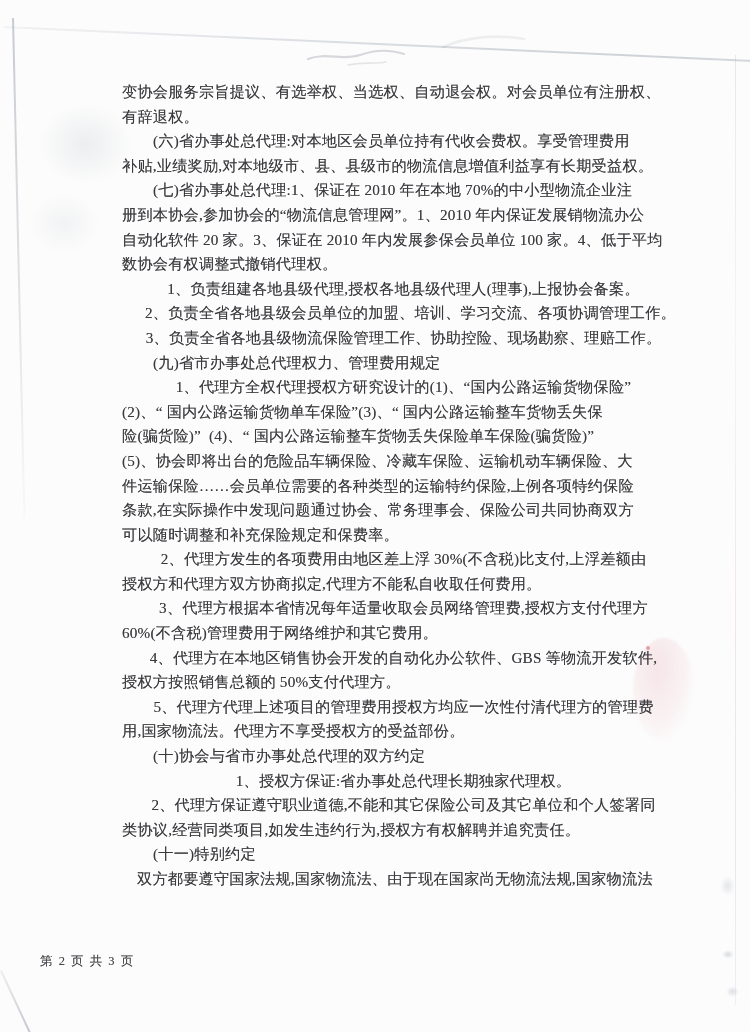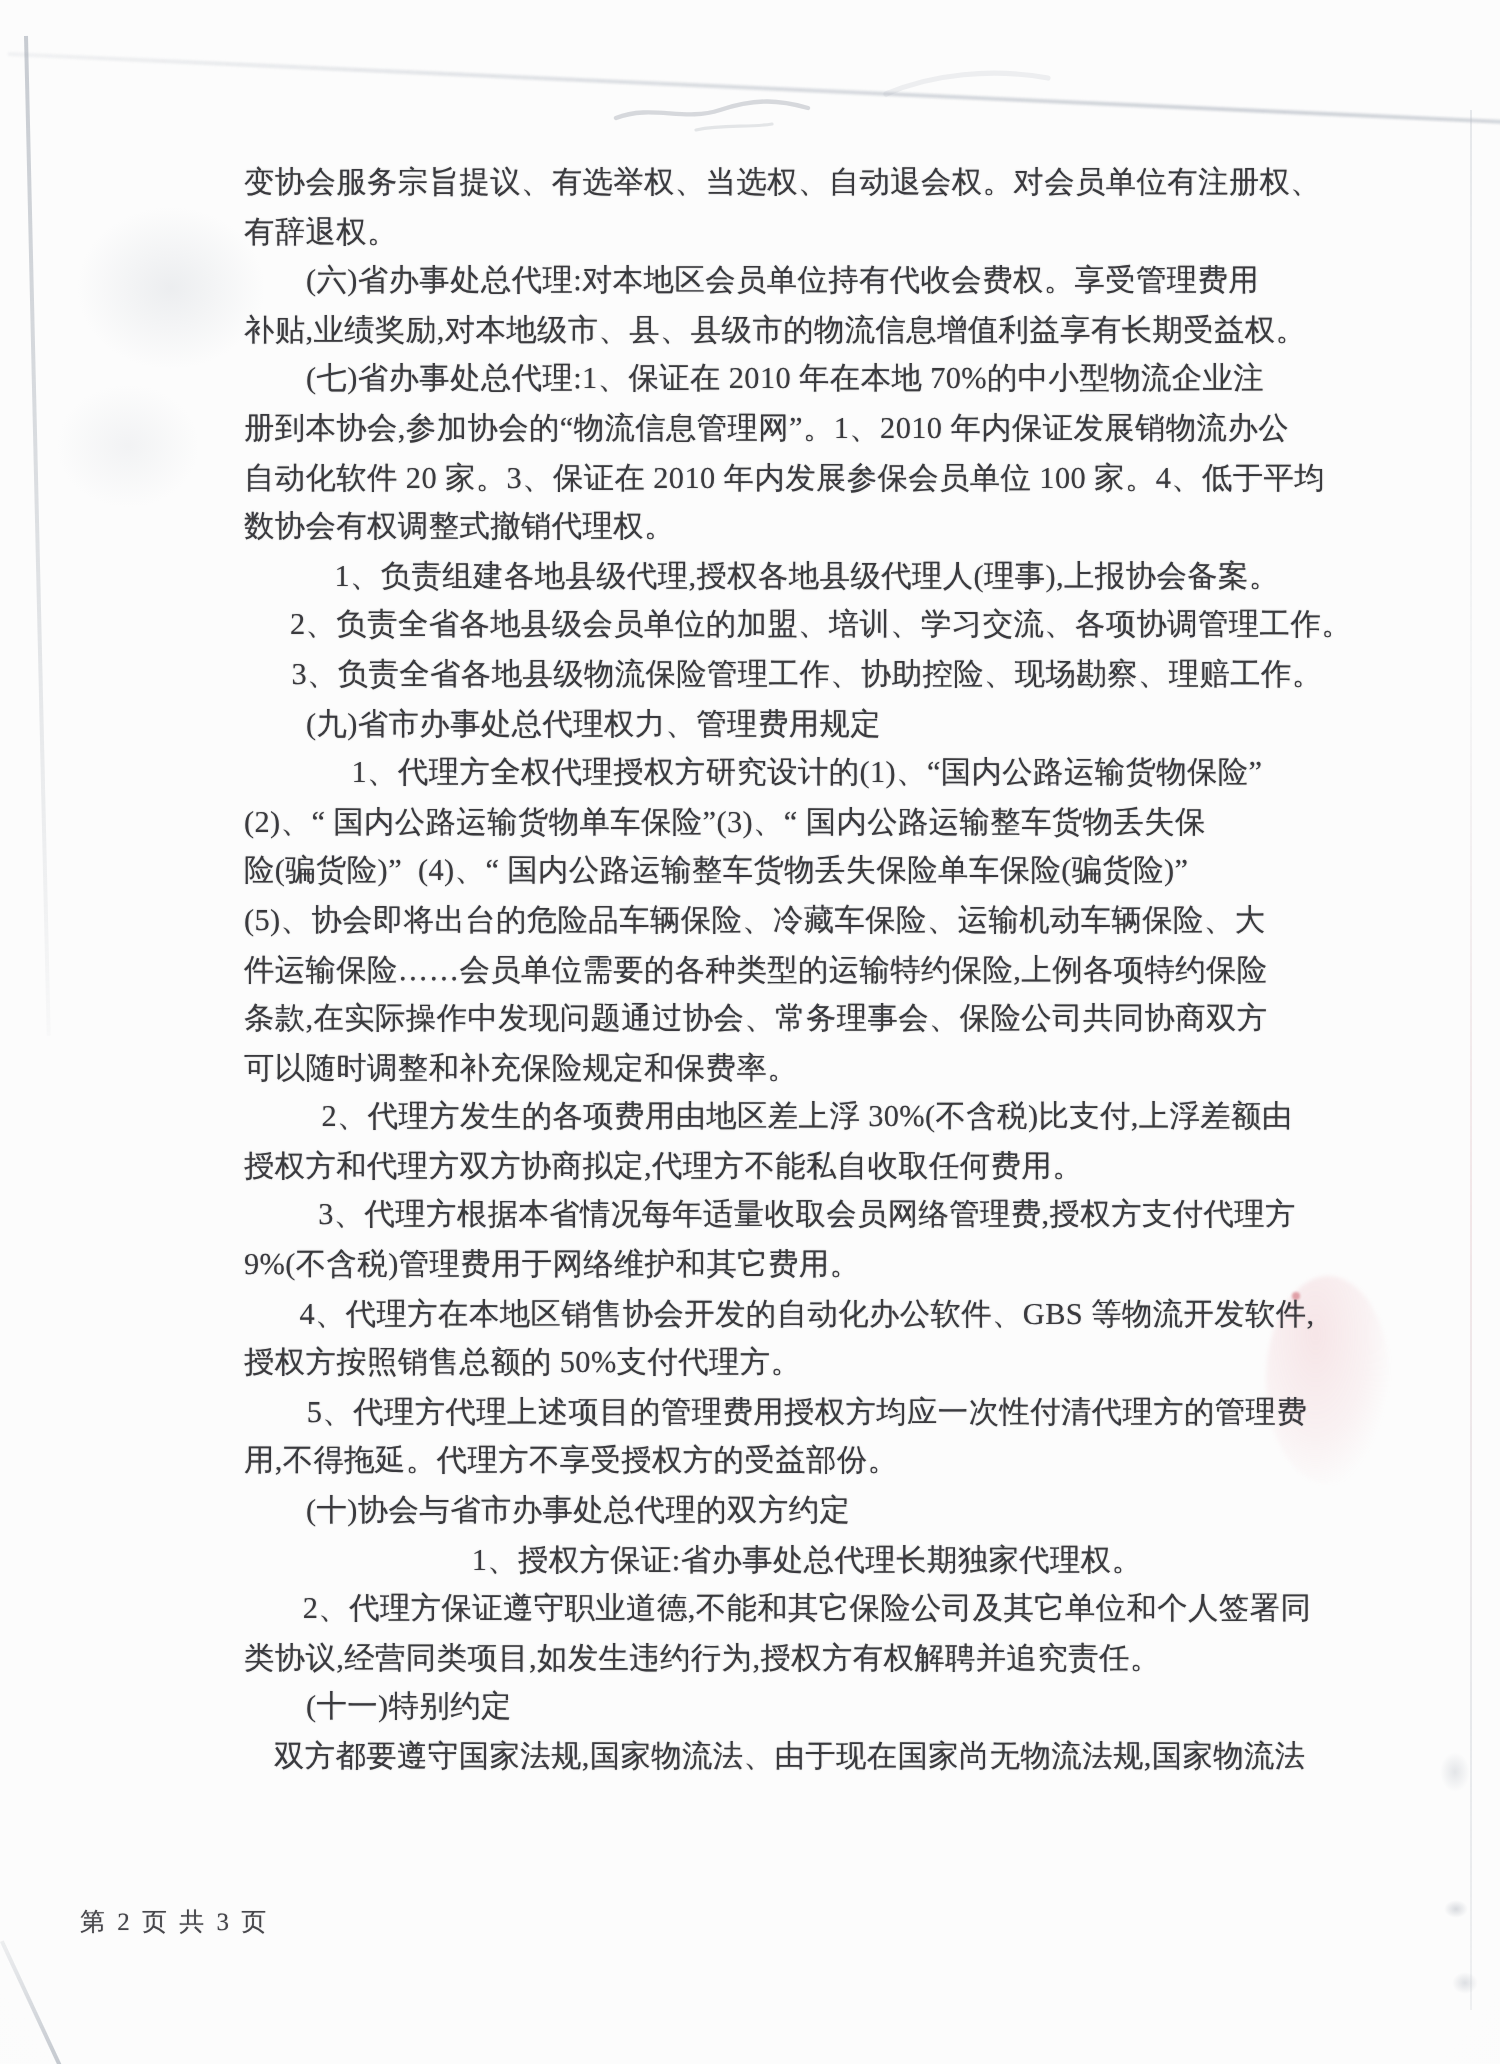--- a/index.html
+++ b/index.html
@@ -158,25 +158,25 @@
       <div class="line ind-1">1、代理方全权代理授权方研究设计的(1)、“国内公路运输货物保险”</div>
       <div class="line ind-0">(2)、“ 国内公路运输货物单车保险”(3)、“ 国内公路运输整车货物丢失保</div>
       <div class="line ind-0">险(骗货险)”  (4)、“ 国内公路运输整车货物丢失保险单车保险(骗货险)”</div>
       <div class="line ind-0">(5)、协会即将出台的危险品车辆保险、冷藏车保险、运输机动车辆保险、大</div>
       <div class="line ind-0">件运输保险……会员单位需要的各种类型的运输特约保险,上例各项特约保险</div>
       <div class="line ind-0">条款,在实际操作中发现问题通过协会、常务理事会、保险公司共同协商双方</div>
       <div class="line ind-0">可以随时调整和补充保险规定和保费率。</div>
       <div class="line ind-1">2、代理方发生的各项费用由地区差上浮 30%(不含税)比支付,上浮差额由</div>
       <div class="line ind-0">授权方和代理方双方协商拟定,代理方不能私自收取任何费用。</div>
       <div class="line ind-1">3、代理方根据本省情况每年适量收取会员网络管理费,授权方支付代理方</div>
-      <div class="line ind-0">9%(不含税)管理费用于网络维护和其它费用。</div>
+      <div class="line ind-0">60%(不含税)管理费用于网络维护和其它费用。</div>
       <div class="line ind-1">4、代理方在本地区销售协会开发的自动化办公软件、GBS 等物流开发软件,</div>
       <div class="line ind-0">授权方按照销售总额的 50%支付代理方。</div>
       <div class="line ind-1">5、代理方代理上述项目的管理费用授权方均应一次性付清代理方的管理费</div>
-      <div class="line ind-0">用,不得拖延。代理方不享受授权方的受益部份。</div>
+      <div class="line ind-0">用,国家物流法。代理方不享受授权方的受益部份。</div>
       <div class="line ind-2">(十)协会与省市办事处总代理的双方约定</div>
       <div class="line ind-1">1、授权方保证:省办事处总代理长期独家代理权。</div>
       <div class="line ind-1">2、代理方保证遵守职业道德,不能和其它保险公司及其它单位和个人签署同</div>
       <div class="line ind-0">类协议,经营同类项目,如发生违约行为,授权方有权解聘并追究责任。</div>
       <div class="line ind-2">(十一)特别约定</div>
       <div class="line ind-3">双方都要遵守国家法规,国家物流法、由于现在国家尚无物流法规,国家物流法</div>
     </div>
 
   <div class="footer">第 2 页 共 3 页</div>
 

